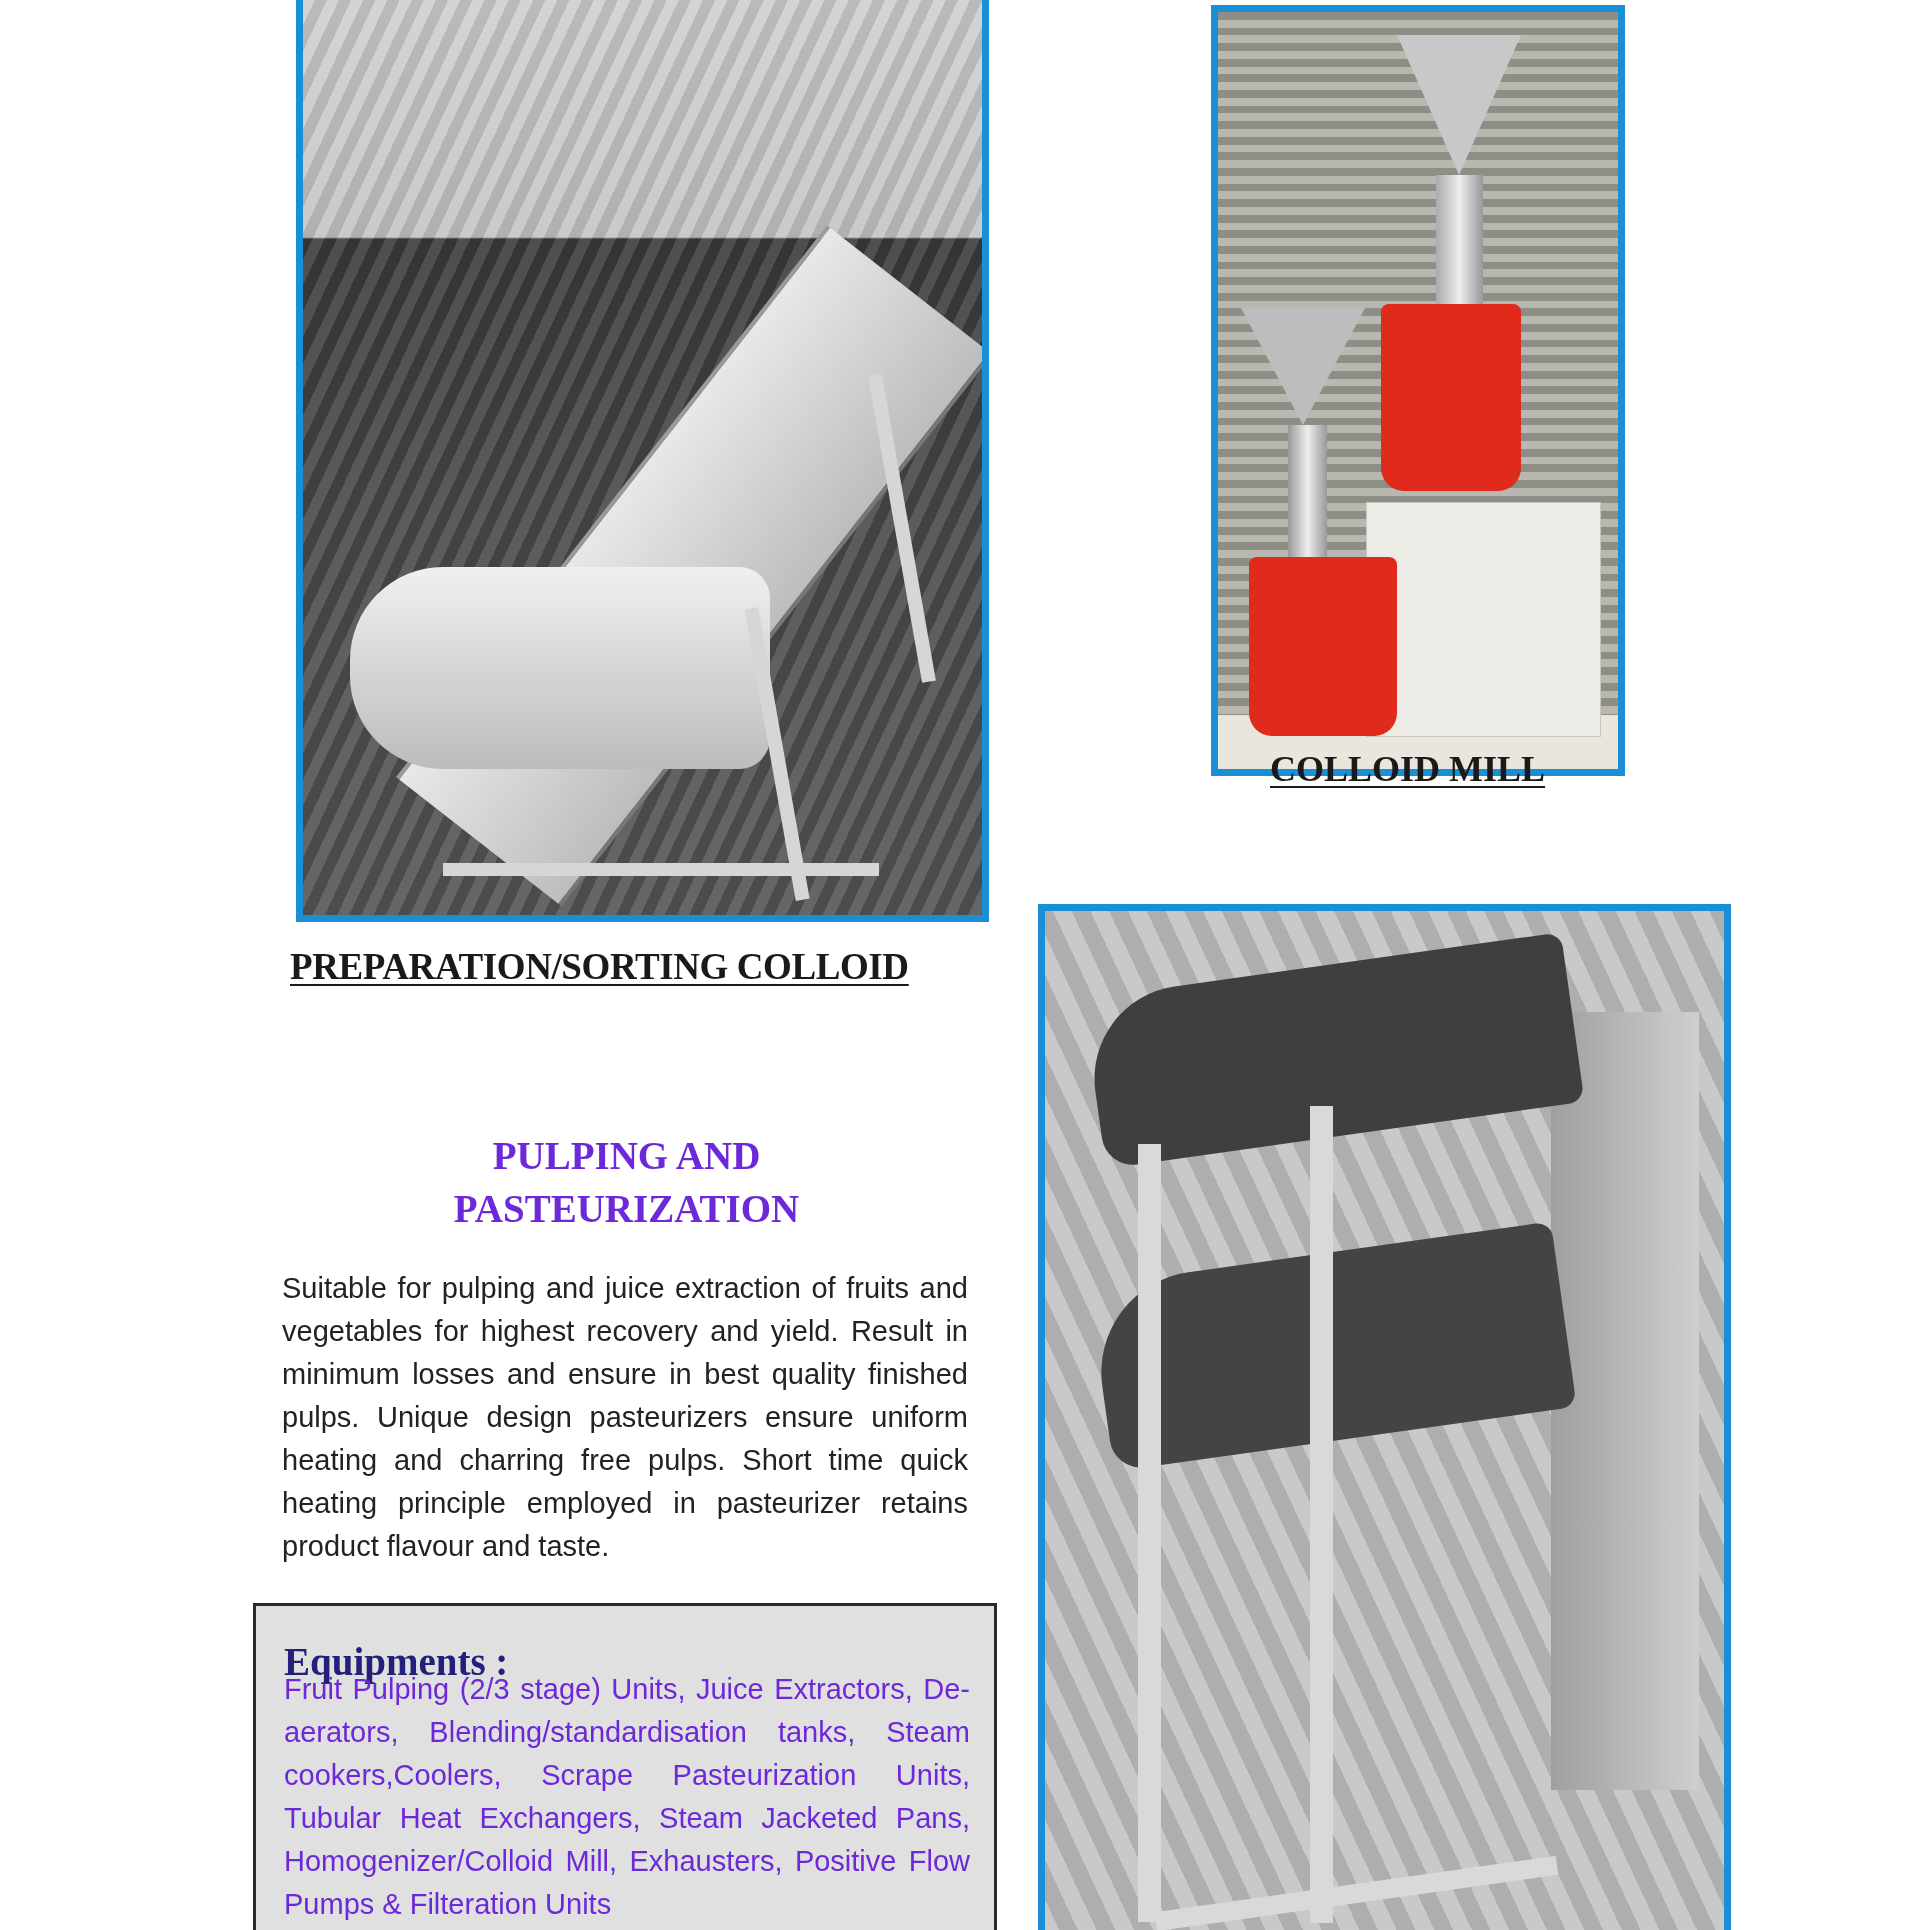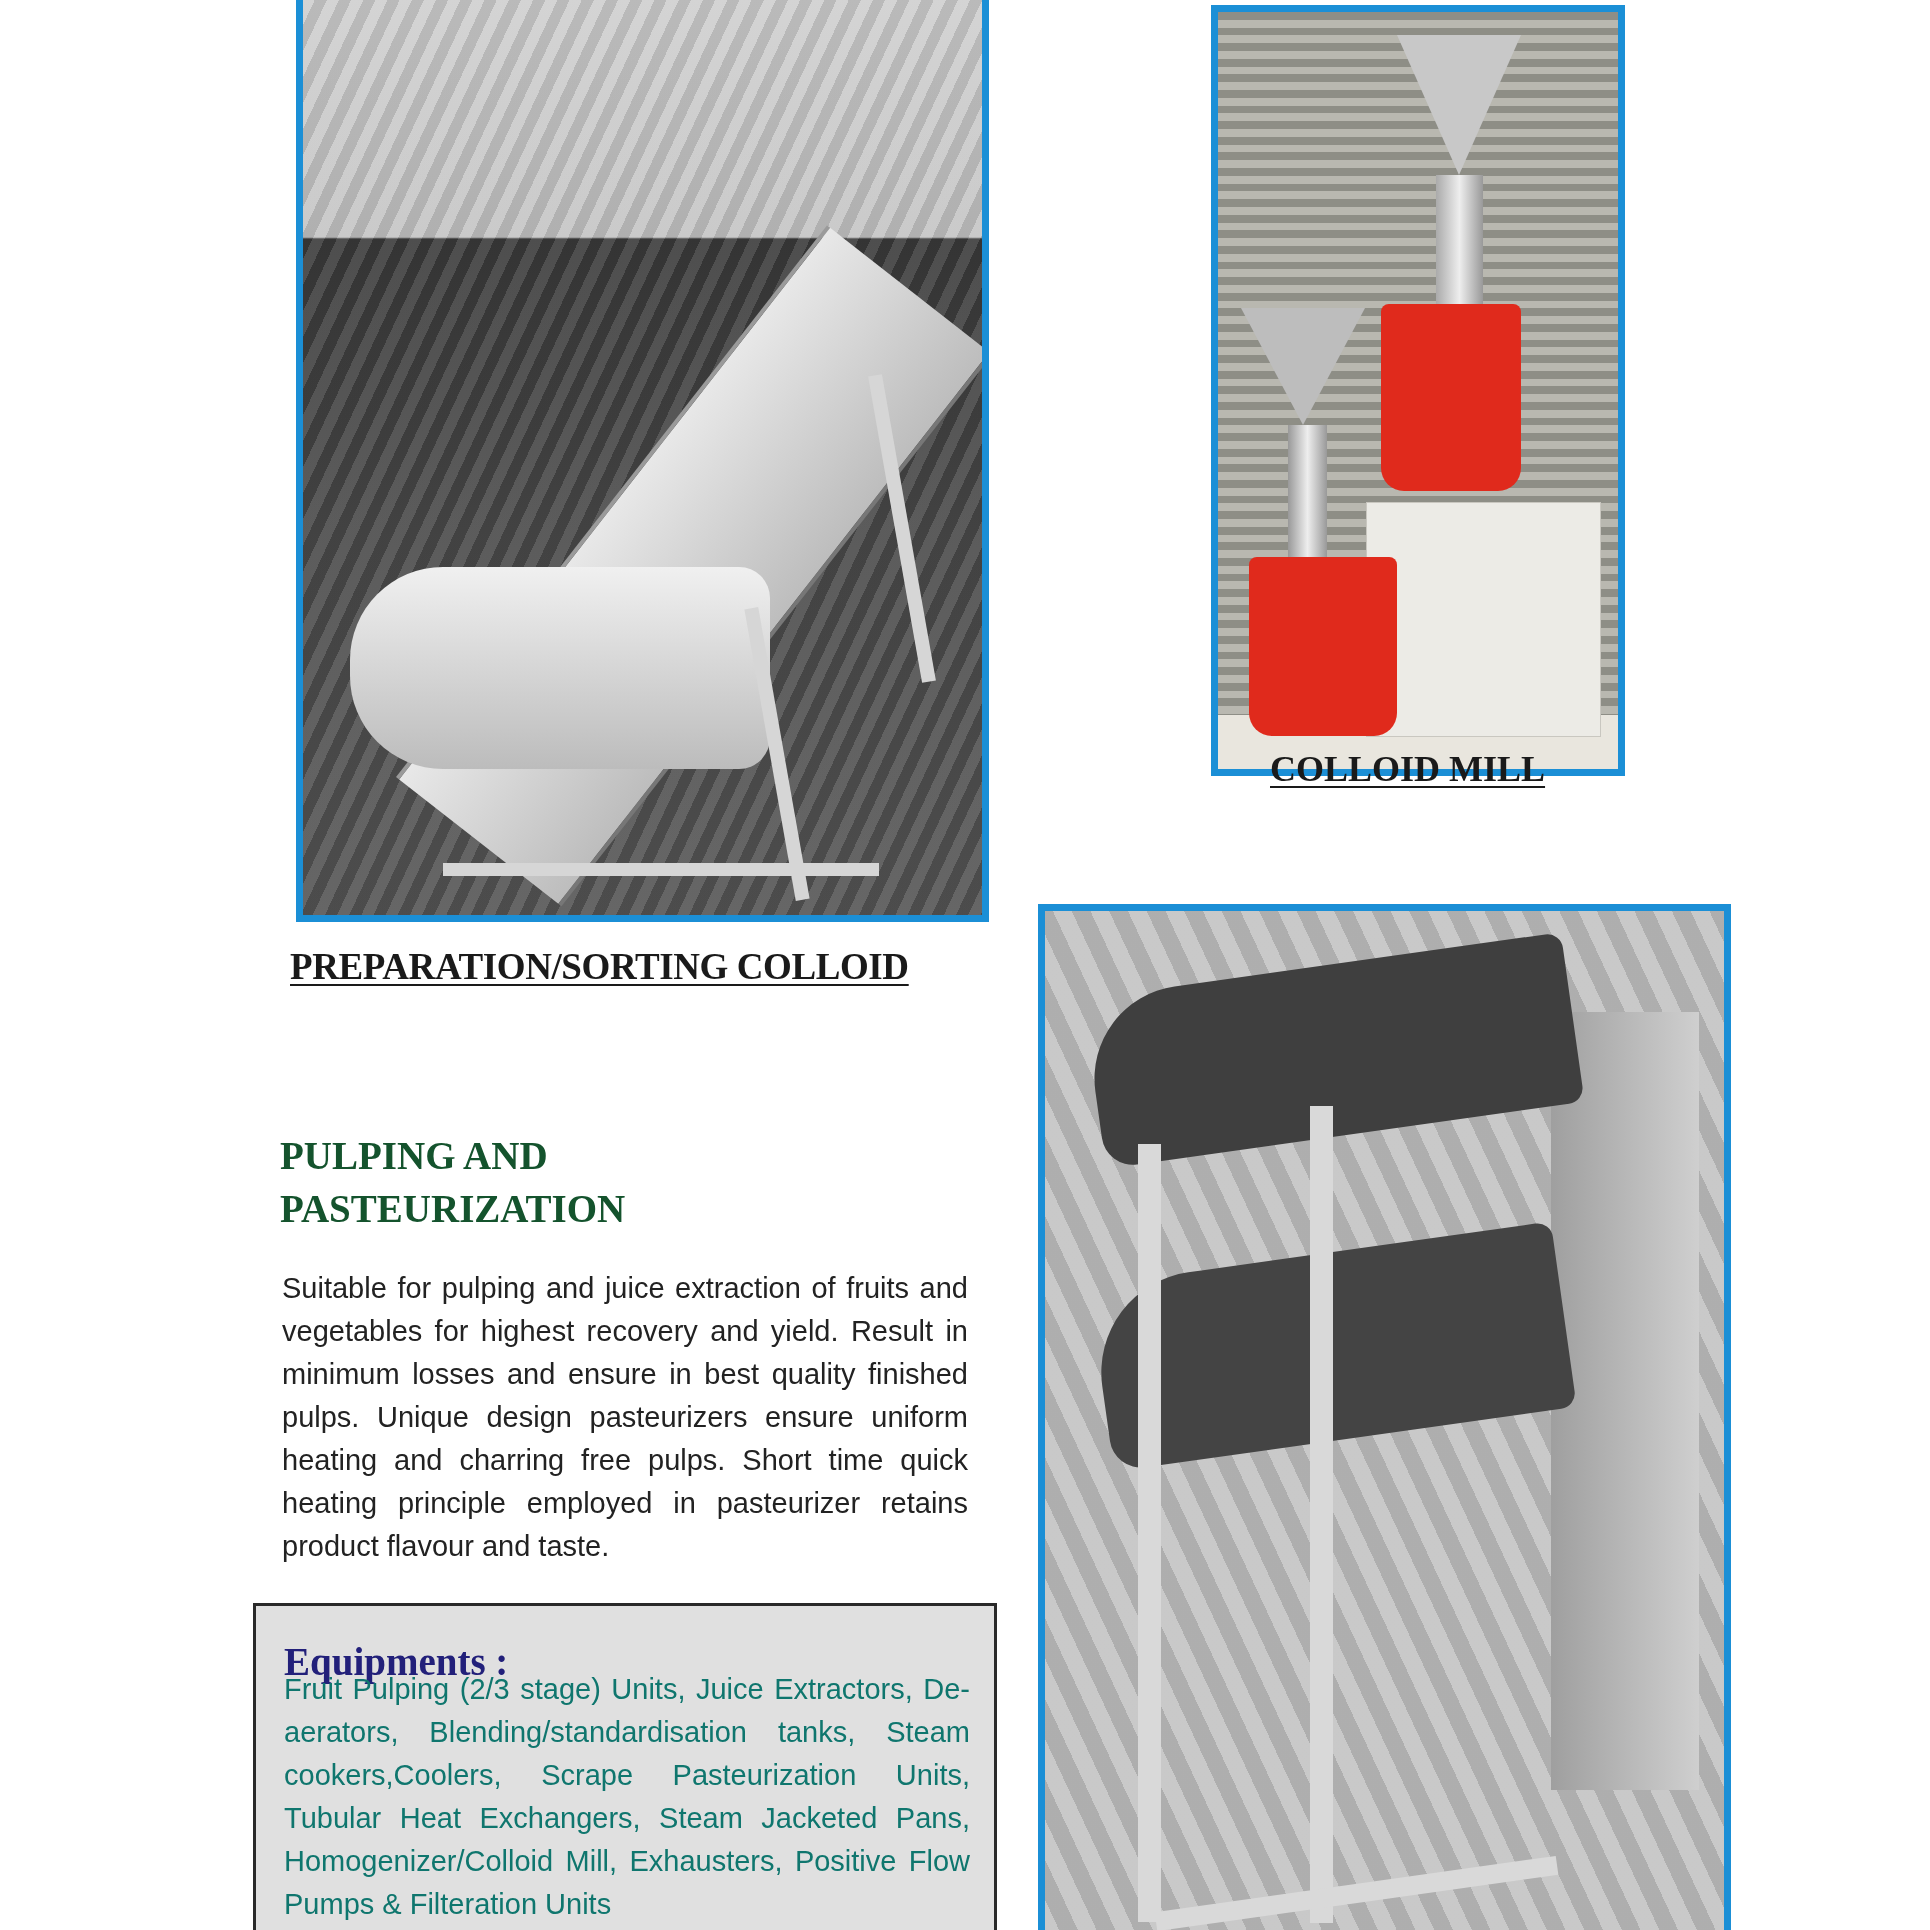--- a/index.html
+++ b/index.html
@@ -67,21 +67,21 @@
     font-family:"Liberation Serif", serif; font-weight:bold;
     color:#1a1a1a; text-decoration:underline; text-underline-offset:4.7px;
     text-decoration-thickness:2.3px; white-space:nowrap;
   }
   #caption-colloid { left:1270px; top:748px; font-size:36px; }
   #caption-conveyor { left:290px; top:945px; font-size:37px; letter-spacing:-0.4px; }
 
   .section-heading {
     position:absolute; left:280px; width:693px;
     font-family:"Liberation Serif", serif; font-weight:bold;
-    color:#14532d; text-align:left; font-size:39px; line-height:53px;
+    color:#6d28d9; text-align:center; font-size:39px; line-height:53px;
   }
   #heading { top:1129px; }
   .body-text {
     position:absolute; left:282px; width:686px;
     font-size:29px; line-height:43px; color:#222;
     text-align:justify; text-align-last:left;
   }
   #desc { top:1267px; }
 
   .equip-box {
@@ -89,21 +89,21 @@
     box-sizing:border-box; background:#e0e0e0;
     border:3.1px solid #2a2a2a;
   }
   .equip-title {
     position:absolute; left:28px; top:11px;
     font-family:"Liberation Serif", serif; font-weight:bold;
     color:#22207a; font-size:39px;margin-top:22px;
   }
   .equip-text {
     position:absolute; left:28px; top:62px; width:686px;
-    font-size:29px; line-height:43px; color:#0f766e;
+    font-size:29px; line-height:43px; color:#6d28d9;
     text-align:justify; text-align-last:left;
   }
 </style>
 </head>
 <body>
 
 <div class="photo-frame" id="conveyor-frame">
   <div class="photo" title="Preparation/sorting conveyor photograph">
     <div class="conv-belt" style="left:93px; top:778px;"></div>
     <div class="conv-roller"></div>

